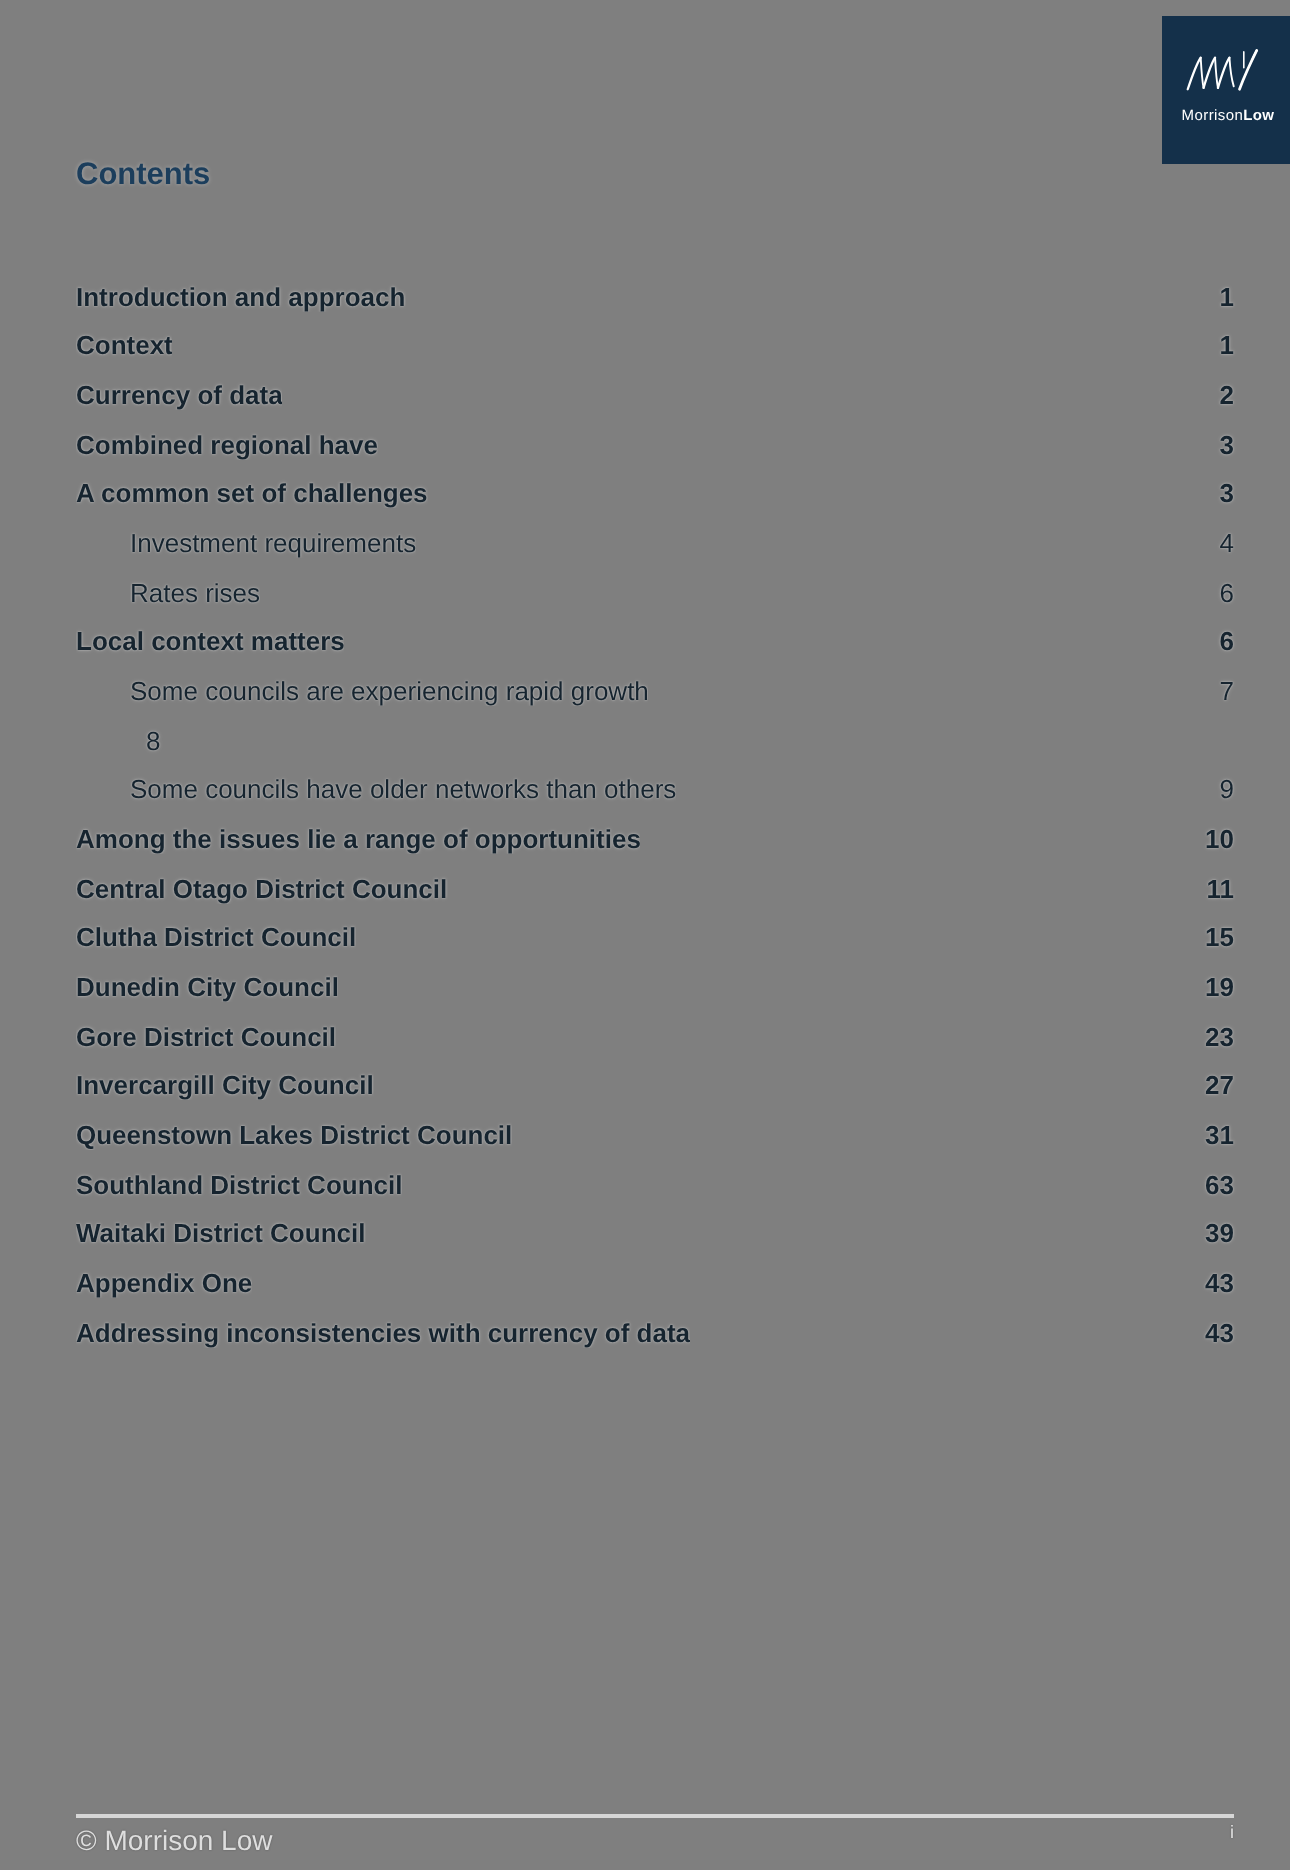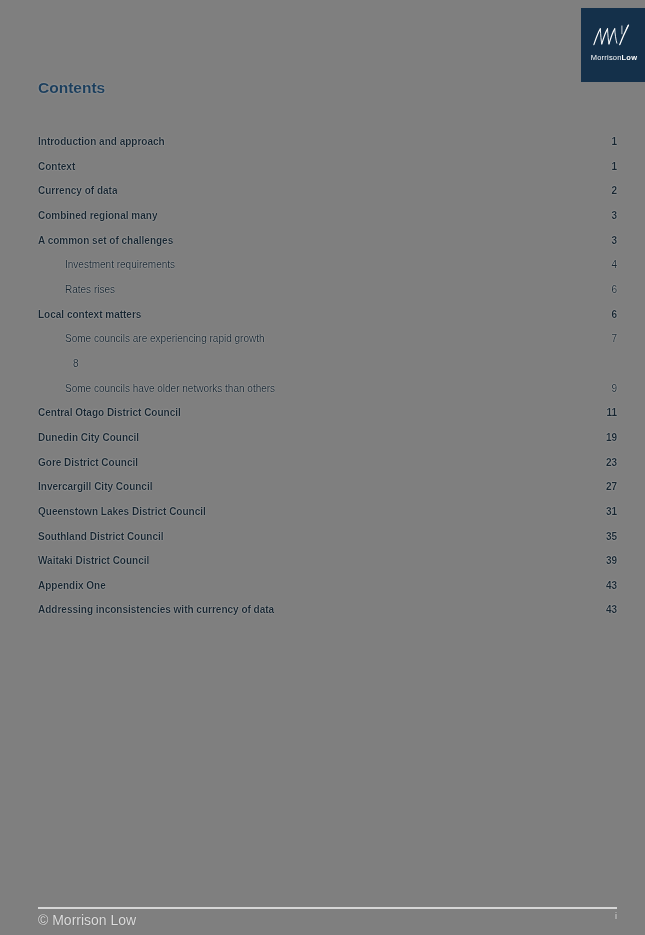--- a/index.html
+++ b/index.html
@@ -34,23 +34,23 @@
     font-size:15.5px; font-weight:700;
     color:#1c3e5c;
     text-shadow:0 0 2px rgba(255,255,255,0.35);
   }
 
   
   .toc {
     position:absolute; left:38px; top:136px; width:579px;
   }
   .toc-row {
-    display:flex; justify-content:space-between; 
+    display:flex; justify-content:space-between; align-items:center;
     height:24.66px;
-    font-size:10px;
+    font-size:13px;
     color:#16242f;
     text-shadow:0 0 1px rgba(255,255,255,0.5), 0 0 2px rgba(255,255,255,0.25);
   }
   .toc-row.level-1 { font-weight:700; }
   .toc-row.level-2 { font-weight:400; padding-left:27px;gap:40px; }
   .toc-label { white-space:nowrap; overflow:hidden; }
   .toc-page { flex:0 0 auto; padding-left:8px; }
 
   
   .footer-line {
@@ -98,21 +98,21 @@
     </div>
       <div class="toc-row level-1">
       <span class="toc-label">Context</span>
       <span class="toc-page">1</span>
     </div>
       <div class="toc-row level-1">
       <span class="toc-label">Currency of data</span>
       <span class="toc-page">2</span>
     </div>
       <div class="toc-row level-1">
-      <span class="toc-label">Combined regional many</span>
+      <span class="toc-label">Combined regional have</span>
       <span class="toc-page">3</span>
     </div>
       <div class="toc-row level-1">
       <span class="toc-label">A common set of challenges</span>
       <span class="toc-page">3</span>
     </div>
       <div class="toc-row level-2">
       <span class="toc-label">Investment requirements</span>
       <span class="toc-page">4</span>
     </div>
@@ -129,42 +129,50 @@
       <span class="toc-page">7</span>
     </div>
       <div class="toc-row level-2">
       <span class="toc-page">8</span>
     </div>
       <div class="toc-row level-2">
       <span class="toc-label">Some councils have older networks than others</span>
       <span class="toc-page">9</span>
     </div>
       <div class="toc-row level-1">
+      <span class="toc-label">Among the issues lie a range of opportunities</span>
+      <span class="toc-page">10</span>
+    </div>
+      <div class="toc-row level-1">
       <span class="toc-label">Central Otago District Council</span>
       <span class="toc-page">11</span>
+    </div>
+      <div class="toc-row level-1">
+      <span class="toc-label">Clutha District Council</span>
+      <span class="toc-page">15</span>
     </div>
       <div class="toc-row level-1">
       <span class="toc-label">Dunedin City Council</span>
       <span class="toc-page">19</span>
     </div>
       <div class="toc-row level-1">
       <span class="toc-label">Gore District Council</span>
       <span class="toc-page">23</span>
     </div>
       <div class="toc-row level-1">
       <span class="toc-label">Invercargill City Council</span>
       <span class="toc-page">27</span>
     </div>
       <div class="toc-row level-1">
       <span class="toc-label">Queenstown Lakes District Council</span>
       <span class="toc-page">31</span>
     </div>
       <div class="toc-row level-1">
       <span class="toc-label">Southland District Council</span>
-      <span class="toc-page">35</span>
+      <span class="toc-page">63</span>
     </div>
       <div class="toc-row level-1">
       <span class="toc-label">Waitaki District Council</span>
       <span class="toc-page">39</span>
     </div>
       <div class="toc-row level-1">
       <span class="toc-label">Appendix One</span>
       <span class="toc-page">43</span>
     </div>
       <div class="toc-row level-1">

